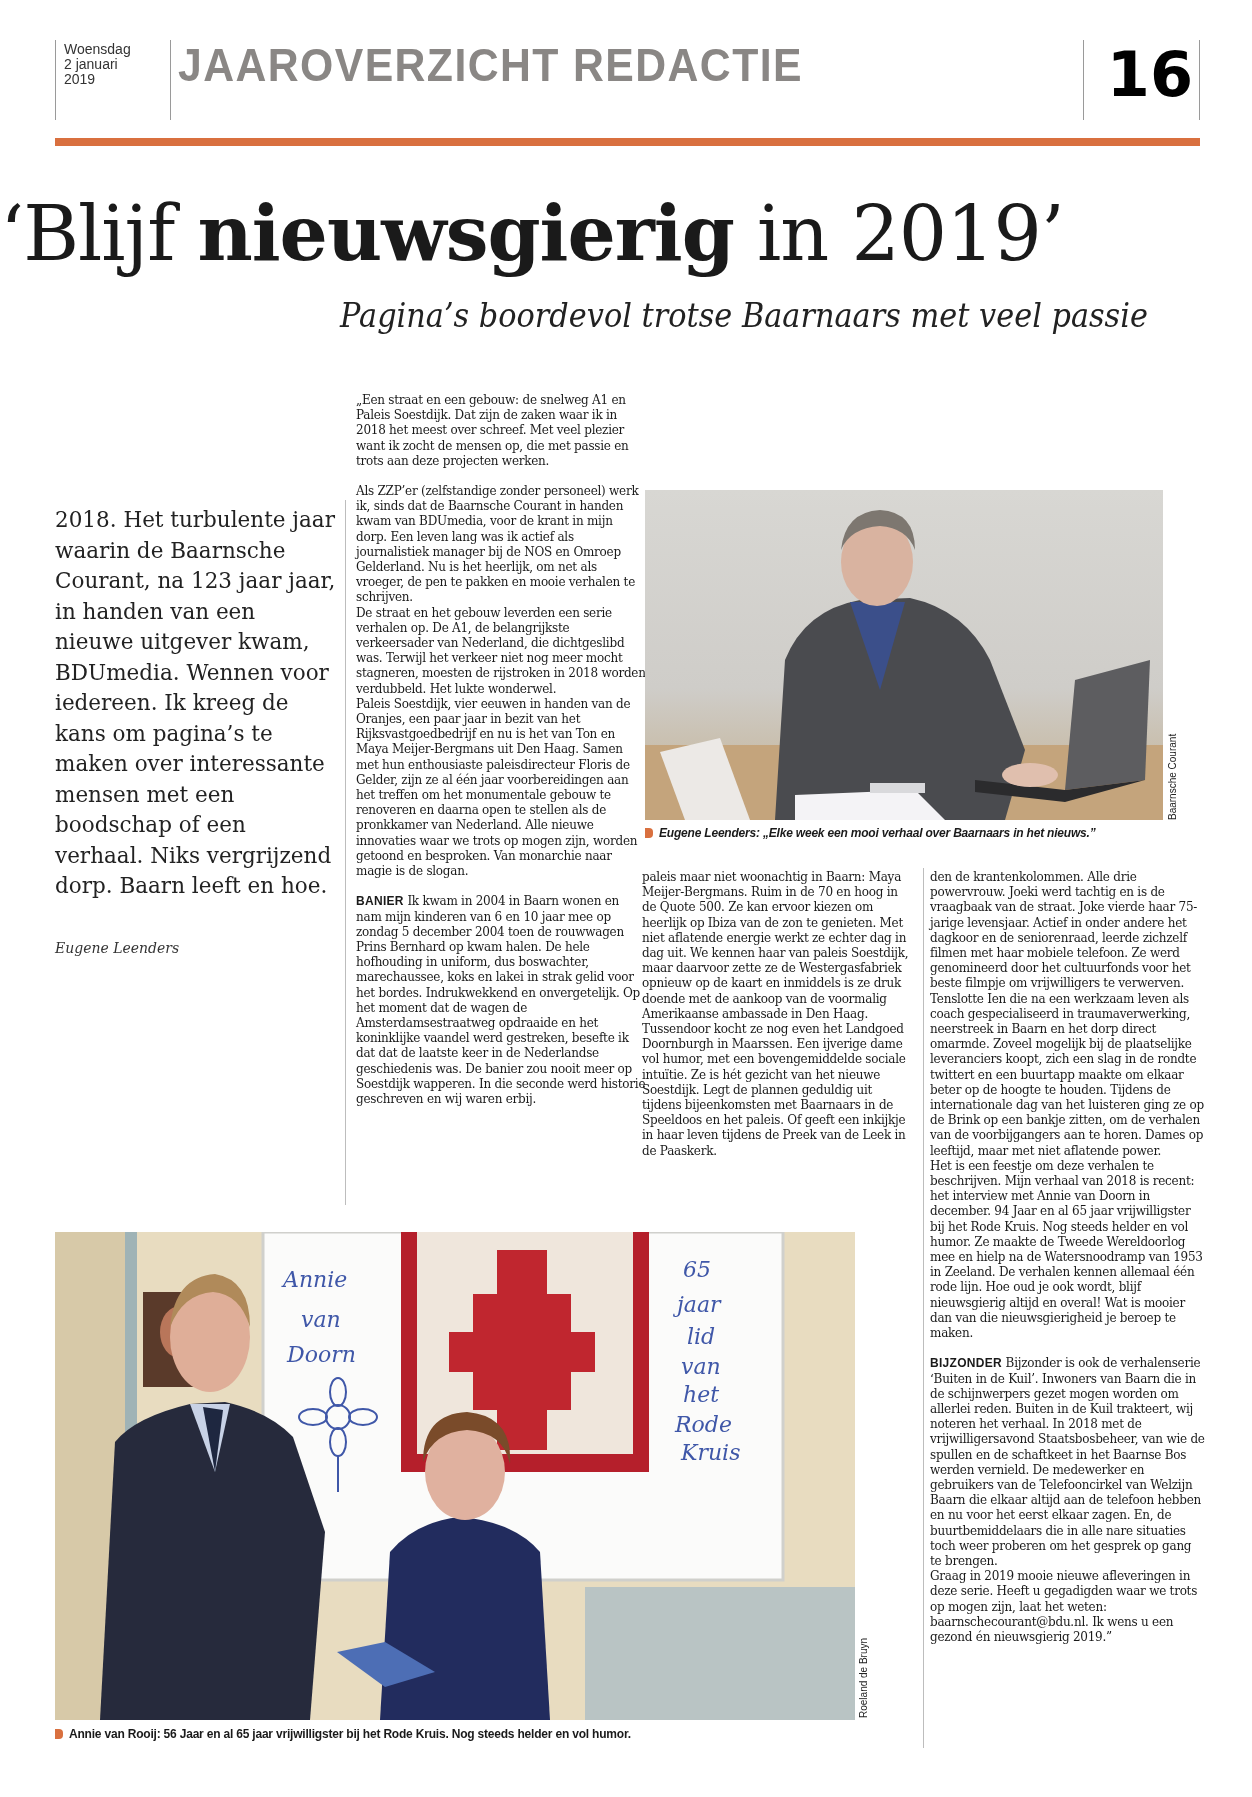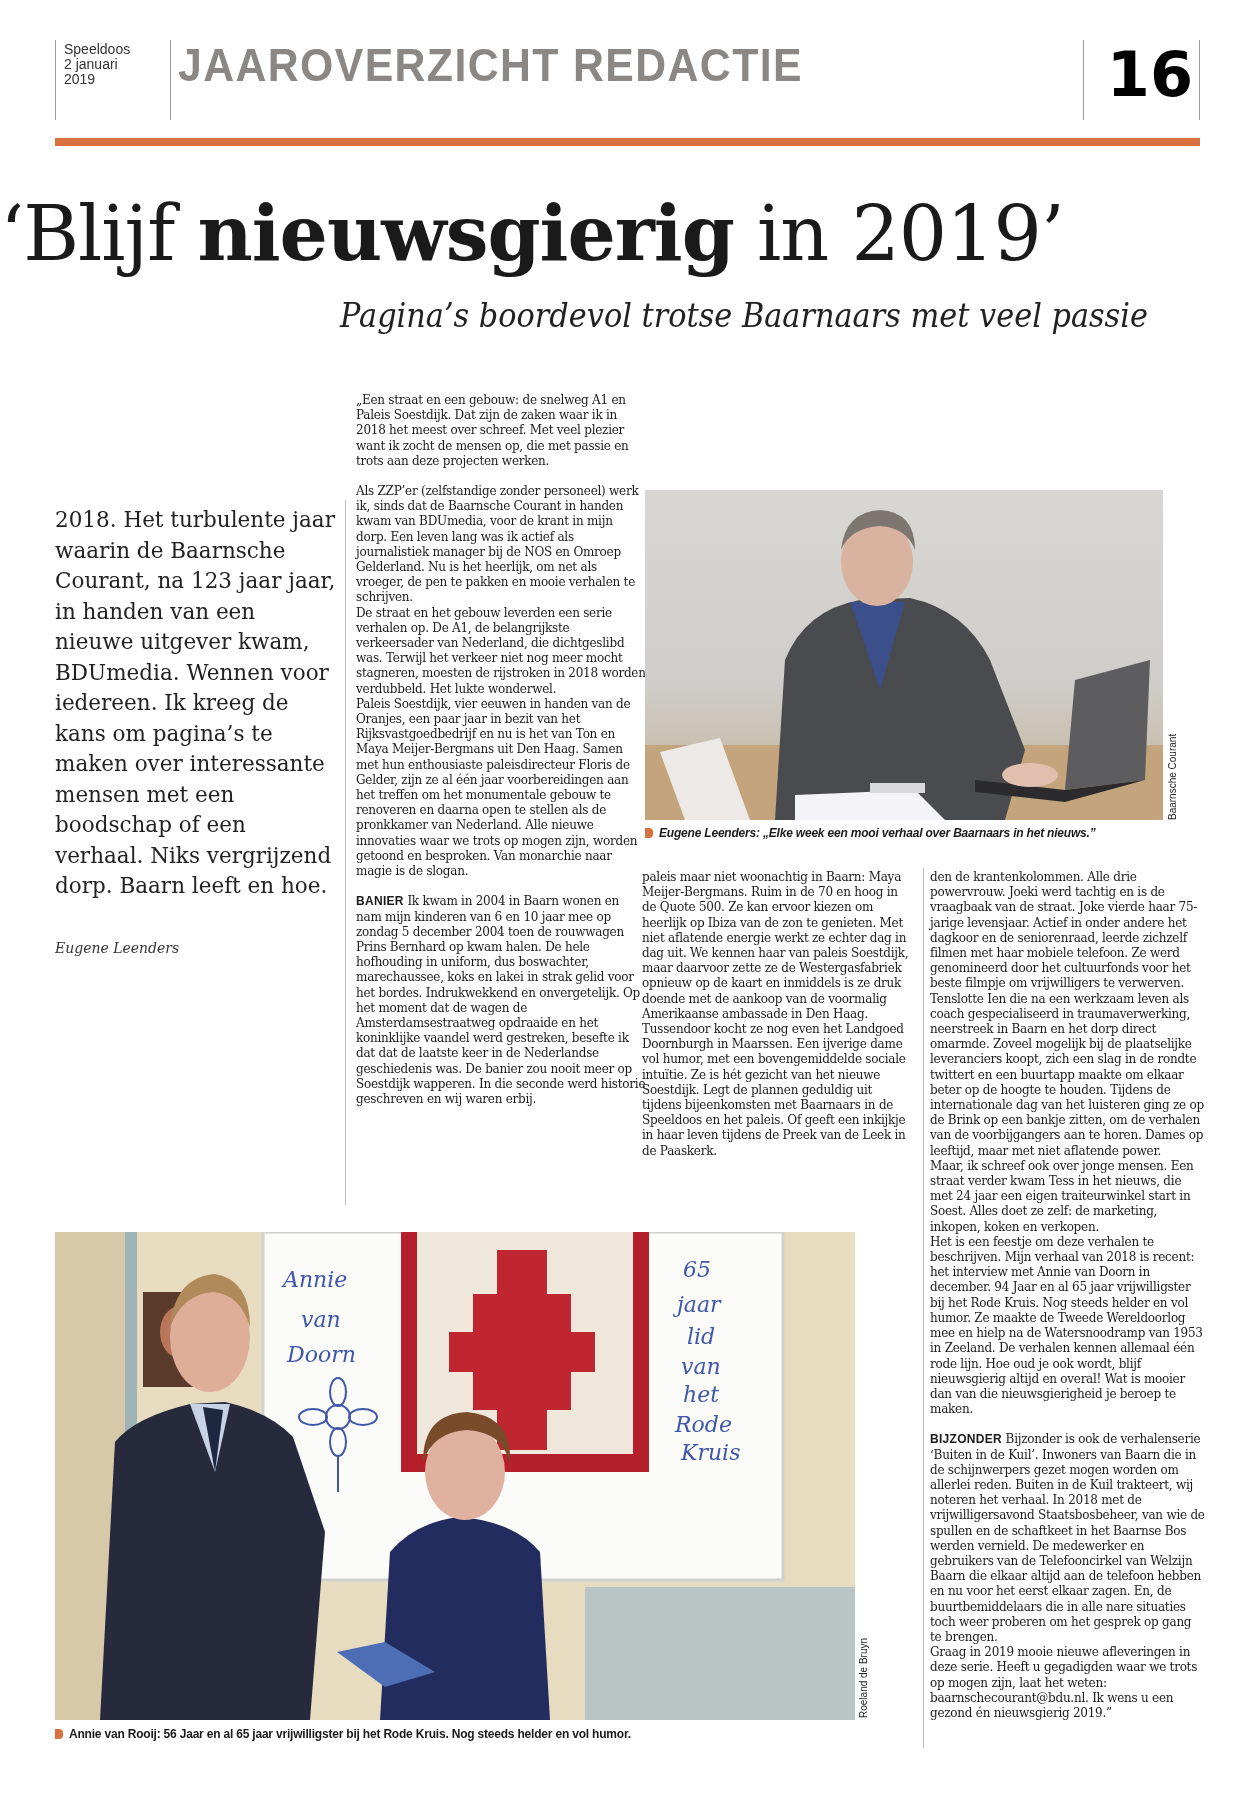--- a/index.html
+++ b/index.html
@@ -40,21 +40,21 @@
   .credit { position:absolute; font-family:"Liberation Sans", sans-serif; font-size:10px; color:#222; transform:rotate(-90deg); transform-origin:left top; white-space:nowrap; }
 
   .caption { position:absolute; font-family:"Liberation Sans", sans-serif; font-size:12px; font-weight:bold; color:#1a1a1a; white-space:nowrap; letter-spacing:-0.2px; }
   .caption .bullet { display:inline-block; width:8px; height:10px; background:#d9703f; border-radius:0 4px 4px 0; margin-right:6px; vertical-align:-1px; }
 </style>
 </head>
 <body>
 
 <div class="vrule" style="left:55px; top:40px; height:80px;"></div>
 <div id="date" class="abs">
-  <div>Speeldoos</div>
+  <div>Woensdag</div>
   <div>2 januari</div>
   <div>2019</div>
 </div>
 <div class="vrule" style="left:170px; top:40px; height:80px;"></div>
 <div id="section-title" class="abs">JAAROVERZICHT REDACTIE</div>
 <div class="vrule" style="left:1083px; top:40px; height:80px;"></div>
 <div id="page-number" class="abs">16</div>
 <div class="vrule" style="left:1199px; top:40px; height:80px;"></div>
 <div id="orange-rule" class="abs"></div>
 
@@ -100,21 +100,20 @@
 <div class="caption" style="left:645px; top:826px;font-style:italic;"><span class="bullet"></span><span>Eugene Leenders: „Elke week een mooi verhaal over Baarnaars in het nieuws.”</span></div>
 
 <div class="vrule" style="left:923px; top:868px; height:880px; background:#bdbdbd;"></div>
 
 <div id="col3" class="abs col">
   <p>paleis maar niet woonachtig in Baarn: Maya Meijer-Bergmans. Ruim in de 70 en hoog in de Quote 500. Ze kan ervoor kiezen om heerlijk op Ibiza van de zon te genieten. Met niet aflatende energie werkt ze echter dag in dag uit. We kennen haar van paleis Soestdijk, maar daarvoor zette ze de Westergasfabriek opnieuw op de kaart en inmiddels is ze druk doende met de aankoop van de voormalig Amerikaanse ambassade in Den Haag. Tussendoor kocht ze nog even het Landgoed Doornburgh in Maarssen. Een ijverige dame vol humor, met een bovengemiddelde sociale intuïtie. Ze is hét gezicht van het nieuwe Soestdijk. Legt de plannen geduldig uit tijdens bijeenkomsten met Baarnaars in de Speeldoos en het paleis. Of geeft een inkijkje in haar leven tijdens de Preek van de Leek in de Paaskerk.</p>
 </div>
 
 <div id="col4" class="abs col">
   <p>den de krantenkolommen. Alle drie powervrouw. Joeki werd tachtig en is de vraagbaak van de straat. Joke vierde haar 75-jarige levensjaar. Actief in onder andere het dagkoor en de seniorenraad, leerde zichzelf filmen met haar mobiele telefoon. Ze werd genomineerd door het cultuurfonds voor het beste filmpje om vrijwilligers te verwerven. Tenslotte Ien die na een werkzaam leven als coach gespecialiseerd in traumaverwerking, neerstreek in Baarn en het dorp direct omarmde. Zoveel mogelijk bij de plaatselijke leveranciers koopt, zich een slag in de rondte twittert en een buurtapp maakte om elkaar beter op de hoogte te houden. Tijdens de internationale dag van het luisteren ging ze op de Brink op een bankje zitten, om de verhalen van de voorbijgangers aan te horen. Dames op leeftijd, maar met niet aflatende power.</p>
-  <p>Maar, ik schreef ook over jonge mensen. Een straat verder kwam Tess in het nieuws, die met 24 jaar een eigen traiteurwinkel start in Soest. Alles doet ze zelf: de marketing, inkopen, koken en verkopen.</p>
   <p>Het is een feestje om deze verhalen te beschrijven. Mijn verhaal van 2018 is recent: het interview met Annie van Doorn in december. 94 Jaar en al 65 jaar vrijwilligster bij het Rode Kruis. Nog steeds helder en vol humor. Ze maakte de Tweede Wereldoorlog mee en hielp na de Watersnoodramp van 1953 in Zeeland. De verhalen kennen allemaal één rode lijn. Hoe oud je ook wordt, blijf nieuwsgierig altijd en overal! Wat is mooier dan van die nieuwsgierigheid je beroep te maken.</p>
   <p class="gap"><span class="kicker">BIJZONDER</span><span> Bijzonder is ook de verhalenserie ‘Buiten in de Kuil’. Inwoners van Baarn die in de schijnwerpers gezet mogen worden om allerlei reden. Buiten in de Kuil trakteert, wij noteren het verhaal. In 2018 met de vrijwilligersavond Staatsbosbeheer, van wie de spullen en de schaftkeet in het Baarnse Bos werden vernield. De medewerker en gebruikers van de Telefooncirkel van Welzijn Baarn die elkaar altijd aan de telefoon hebben en nu voor het eerst elkaar zagen. En, de buurtbemiddelaars die in alle nare situaties toch weer proberen om het gesprek op gang te brengen.</span></p>
   <p>Graag in 2019 mooie nieuwe afleveringen in deze serie. Heeft u gegadigden waar we trots op mogen zijn, laat het weten: baarnschecourant@bdu.nl. Ik wens u een gezond én nieuwsgierig 2019.”</p>
 </div>
 
 <div id="photo2" class="photo">
   <svg width="800" height="488" viewBox="0 0 800 488">
 
     <rect x="0" y="0" width="800" height="488" fill="#e8dcc0"></rect>
     <rect x="0" y="0" width="70" height="488" fill="#d7c9a8"></rect>

